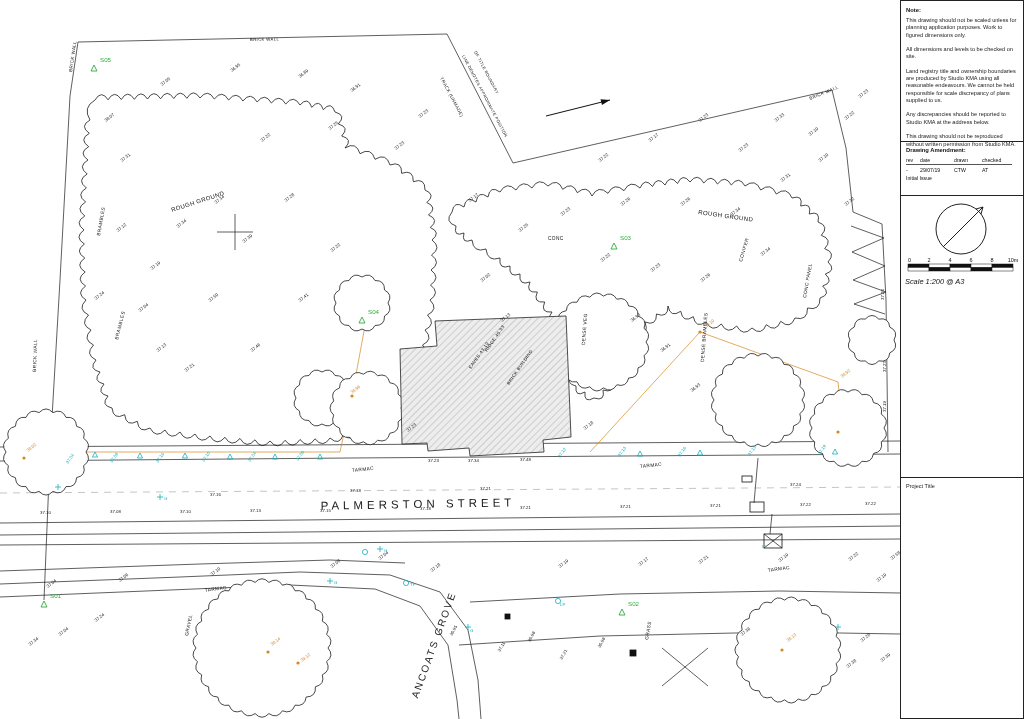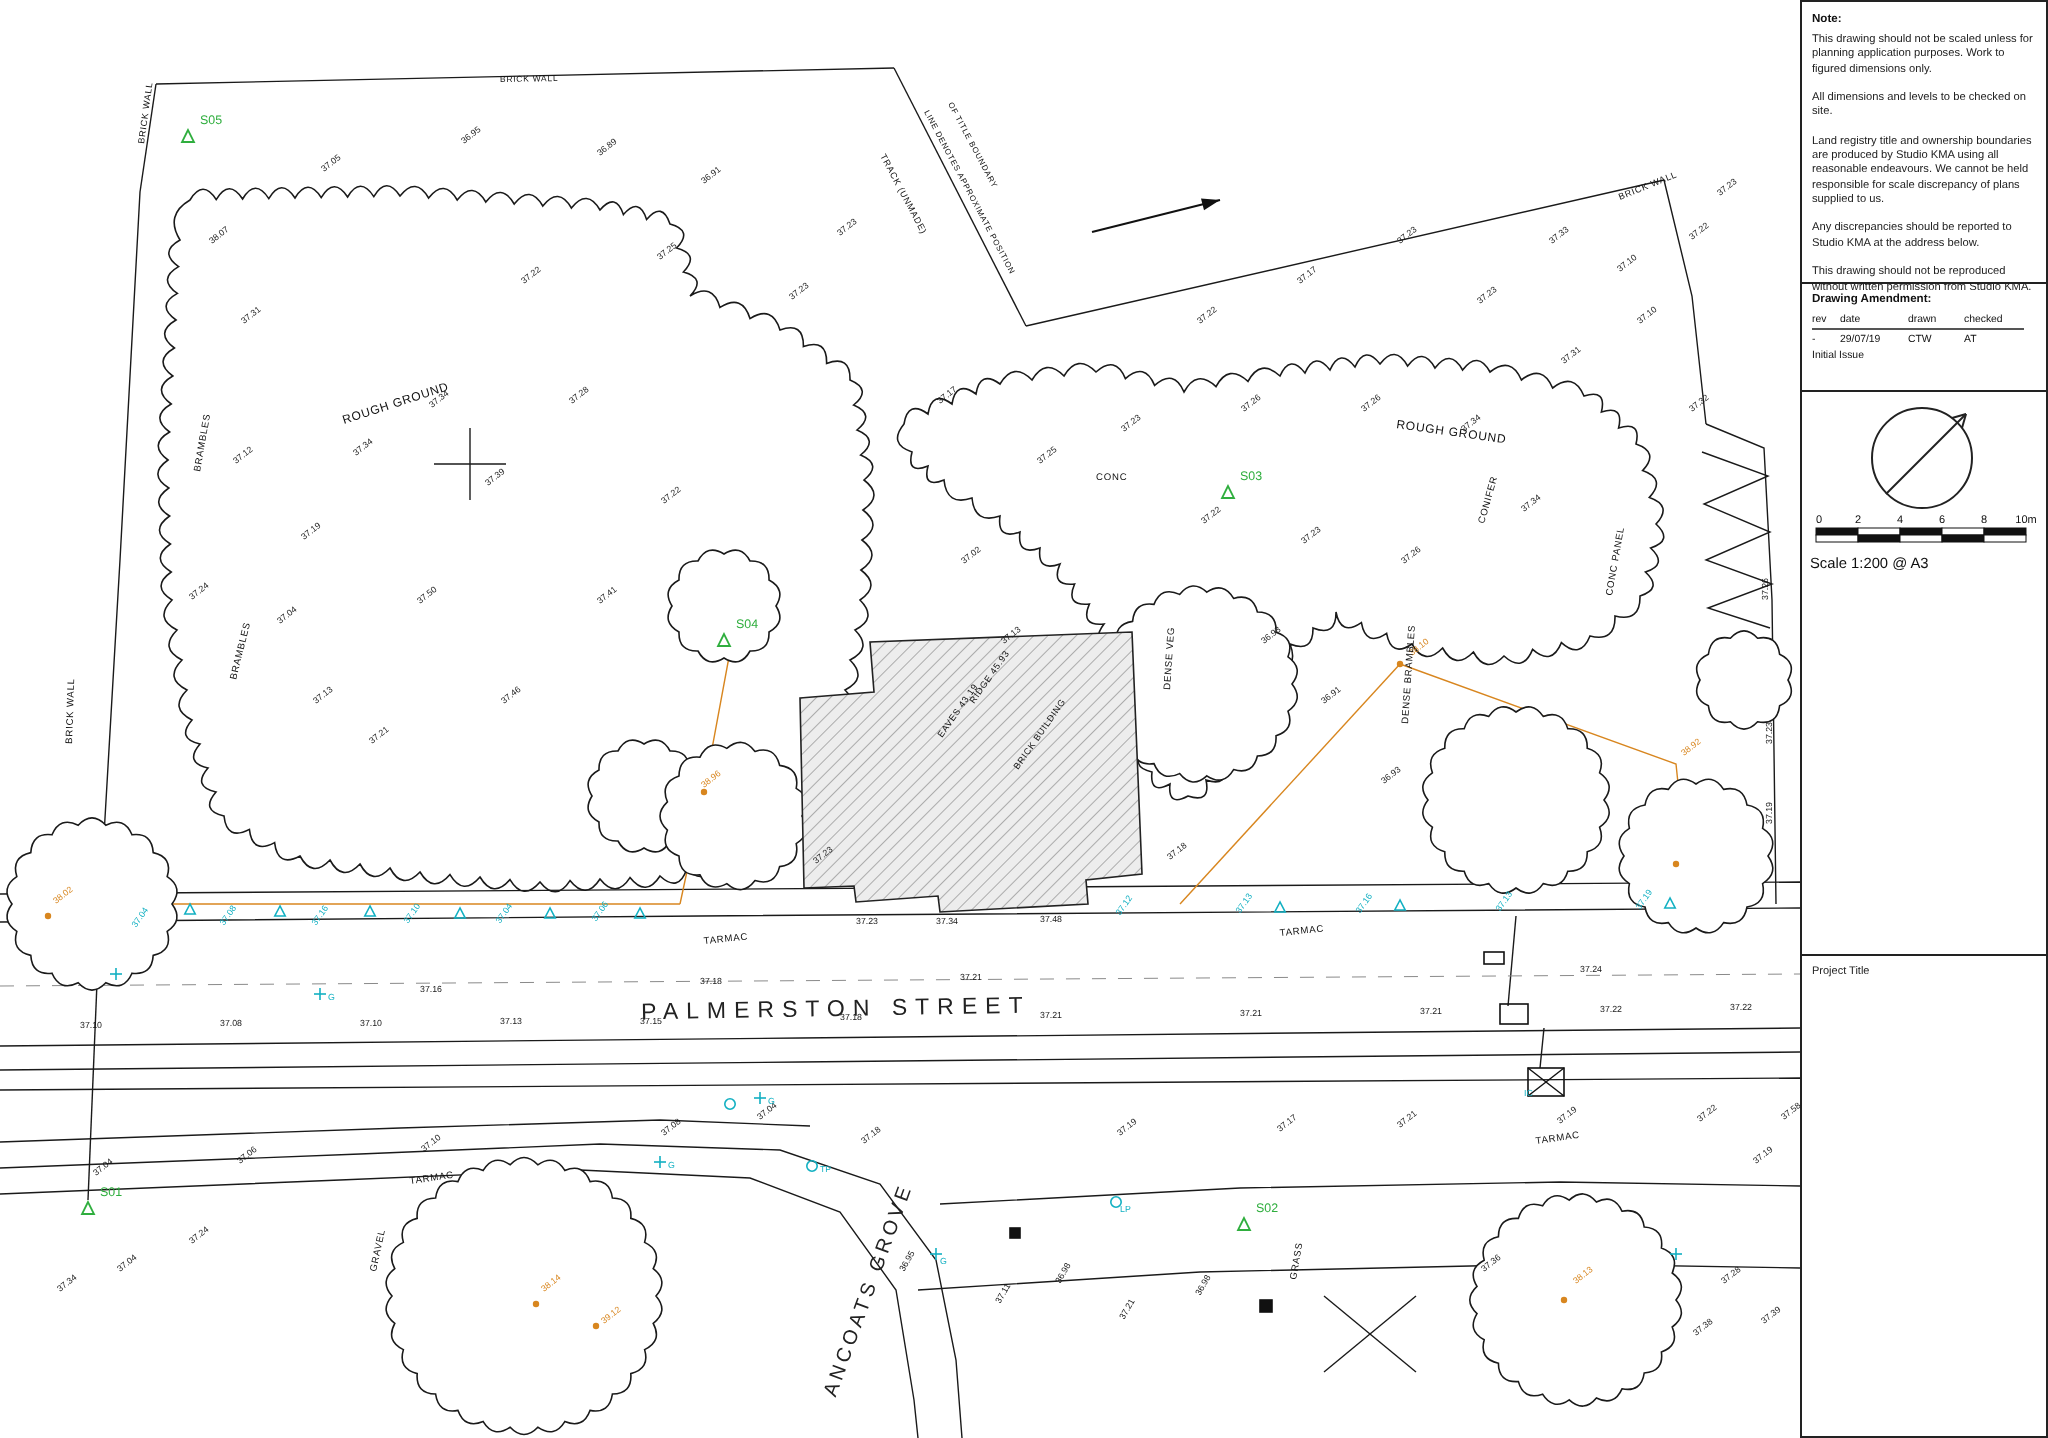--- a/index.html
+++ b/index.html
@@ -11,21 +11,21 @@
   .tb-h{font-size:5.8px;font-weight:bold;margin-bottom:4px;}
   .tb-notes{position:absolute;top:6px;left:5px;right:4px;}
   .tb-body{font-size:5.6px;line-height:1.3;white-space:pre-line;color:#222;}
   .tb-div{position:absolute;left:0;right:0;border-top:1px solid #222;height:0;}
   .tb-amend{position:absolute;top:146px;left:5px;right:4px;}
   .tb-table{display:grid;grid-template-columns:14px 34px 28px 30px;font-size:5.2px;row-gap:2px;margin-top:3px;}
   .tb-table .hd{border-bottom:0.5px solid #555;padding-bottom:1px;}
   .tb-table .full{grid-column:1/5;}
   .tb-compass{position:absolute;top:198px;left:30px;width:62px;height:58px;}
   .tb-scale{position:absolute;top:254px;left:3px;}
-  .tb-scalelabel{position:absolute;top:276px;left:4px;font-size:7.4px;color:#111;}
+  .tb-scalelabel{position:absolute;top:276px;left:4px;font-size:7.4px;color:#111;font-style:italic;}
   .tb-project{position:absolute;top:482px;left:5px;font-size:5.5px;color:#222;}
 </style>
 </head>
 <body>
 
 <div class="sheet">
 
   <svg id="plan" width="901" height="719" viewBox="0 0 901 719">
       <defs>
         <pattern id="hatch" width="5" height="5" patternUnits="userSpaceOnUse" patternTransform="rotate(45)">

